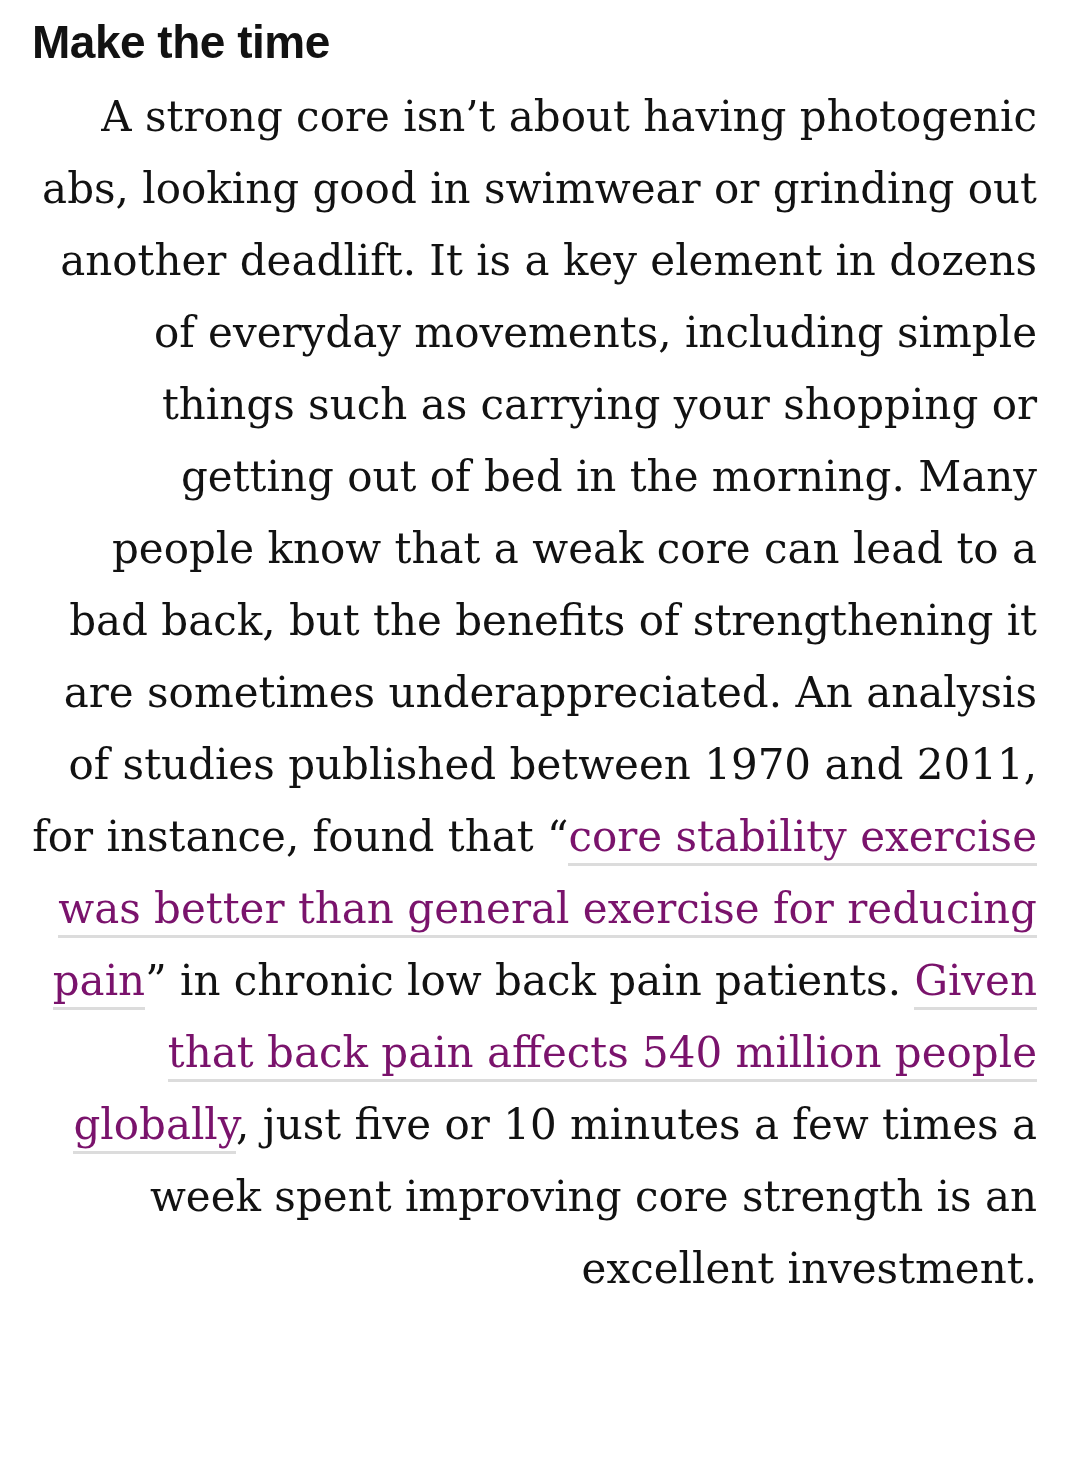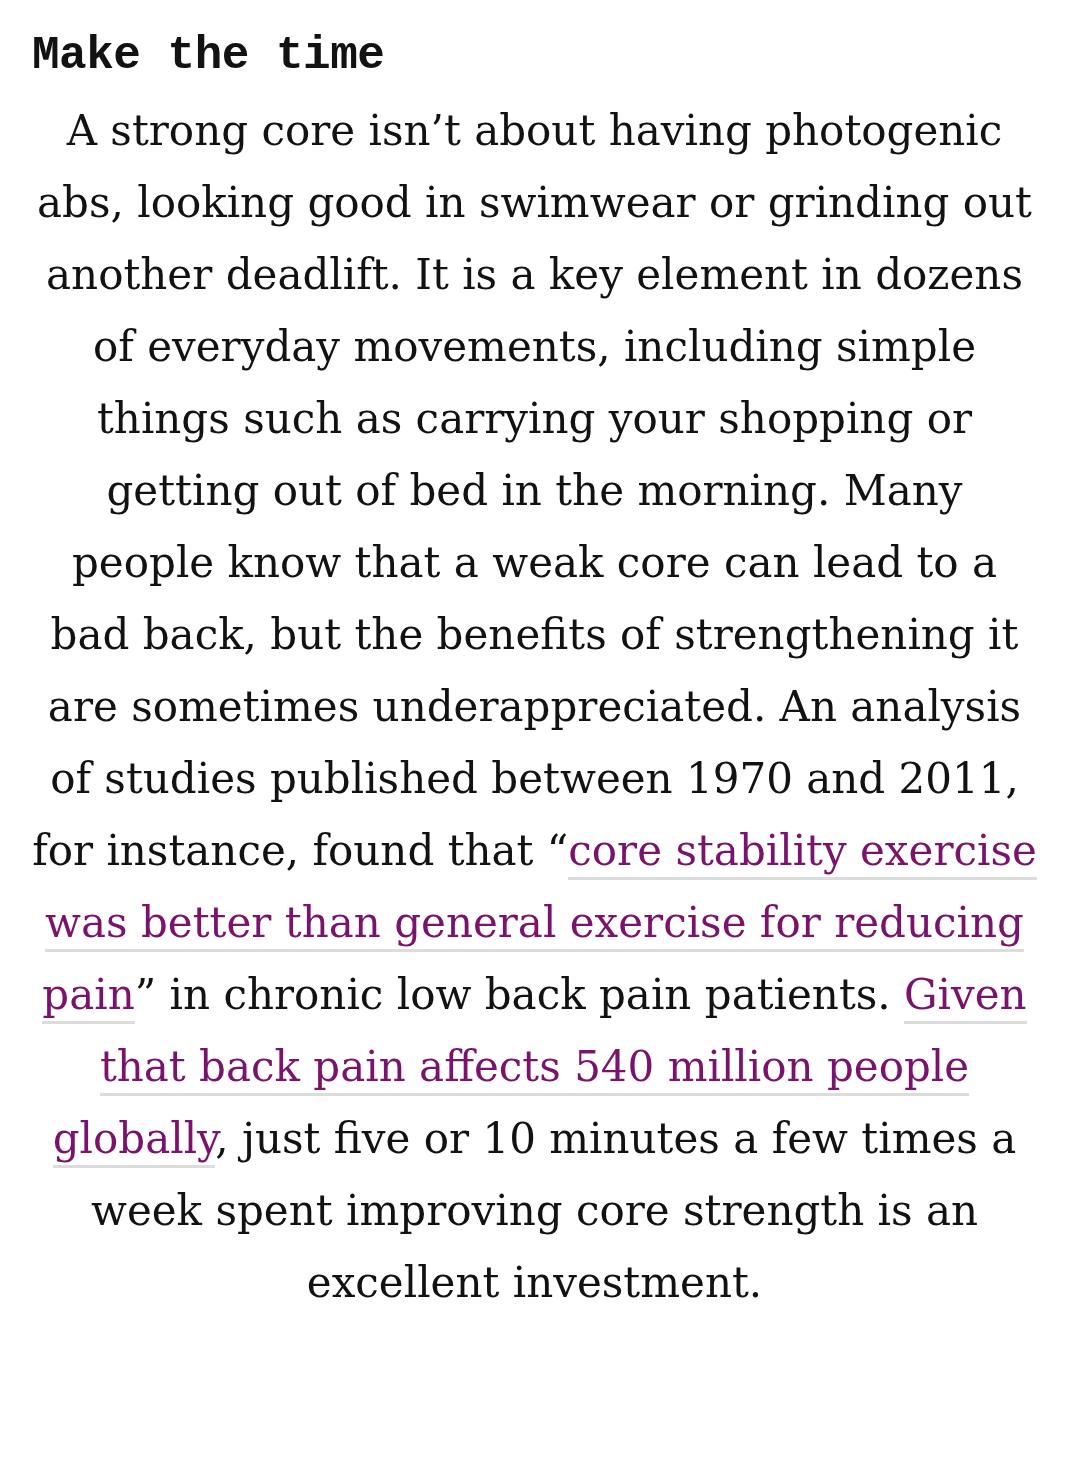--- a/index.html
+++ b/index.html
@@ -12,35 +12,35 @@
     height: 1459px;
     overflow: hidden;
   }
   .article {
     box-sizing: border-box;
     width: 1080px;
     padding: 16px 43px 0 32px;
     color: var(--text-color, #121212);
   }
   .article h2 {
-    font-family: Liberation Mono, monospace;
+    font-family: Liberation Sans, sans-serif;
     font-weight: 700;
     font-size: 46px;
     line-height: 52px;
     letter-spacing: -0.5px;
-    margin: 14px 0 13px 0;
+    margin: 0 0 13px 0;
     color: var(--text-color, #121212);
   }
   .article p {
     font-family: "DejaVu Serif", "Liberation Serif", serif;
     font-size: 42px;
     line-height: 72px;
     margin: 0;
     color: var(--text-color, #121212);
-    text-align: center;
+    text-align: right;
   }
   .article p a {
     color: var(--link-color, #7a136c);
     text-decoration: none;
     border-bottom: 3px solid var(--link-underline, #dcdcdc);
     padding-bottom: 2px;
   }
 </style>
 </head>
 <body style="background: rgb(255, 255, 255);">

